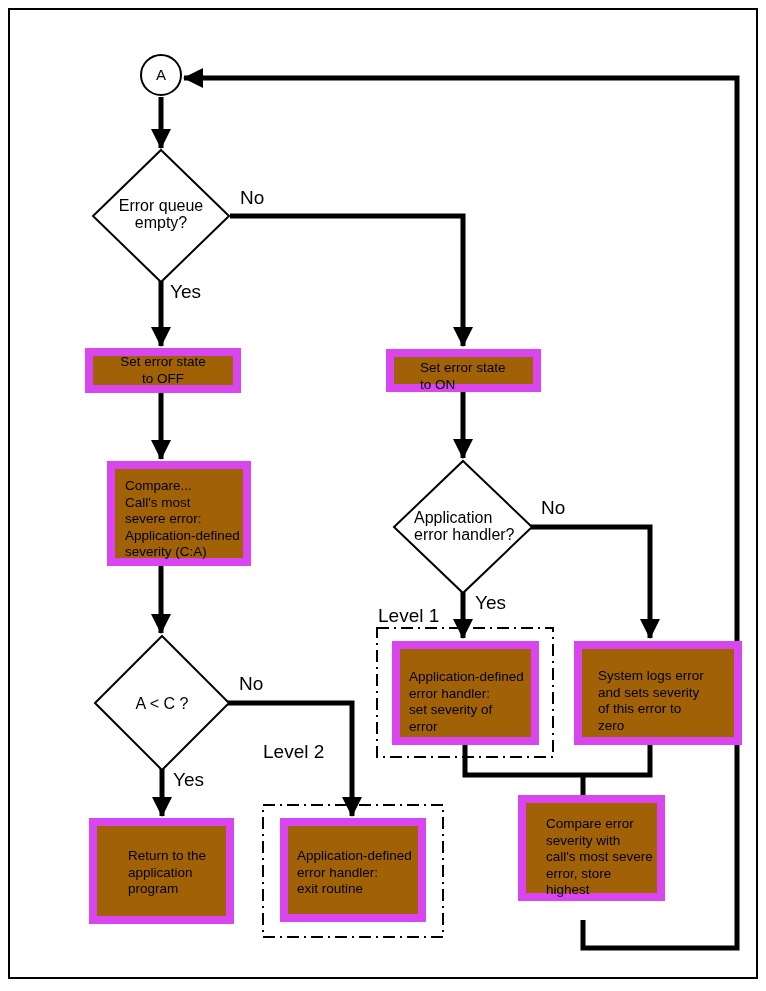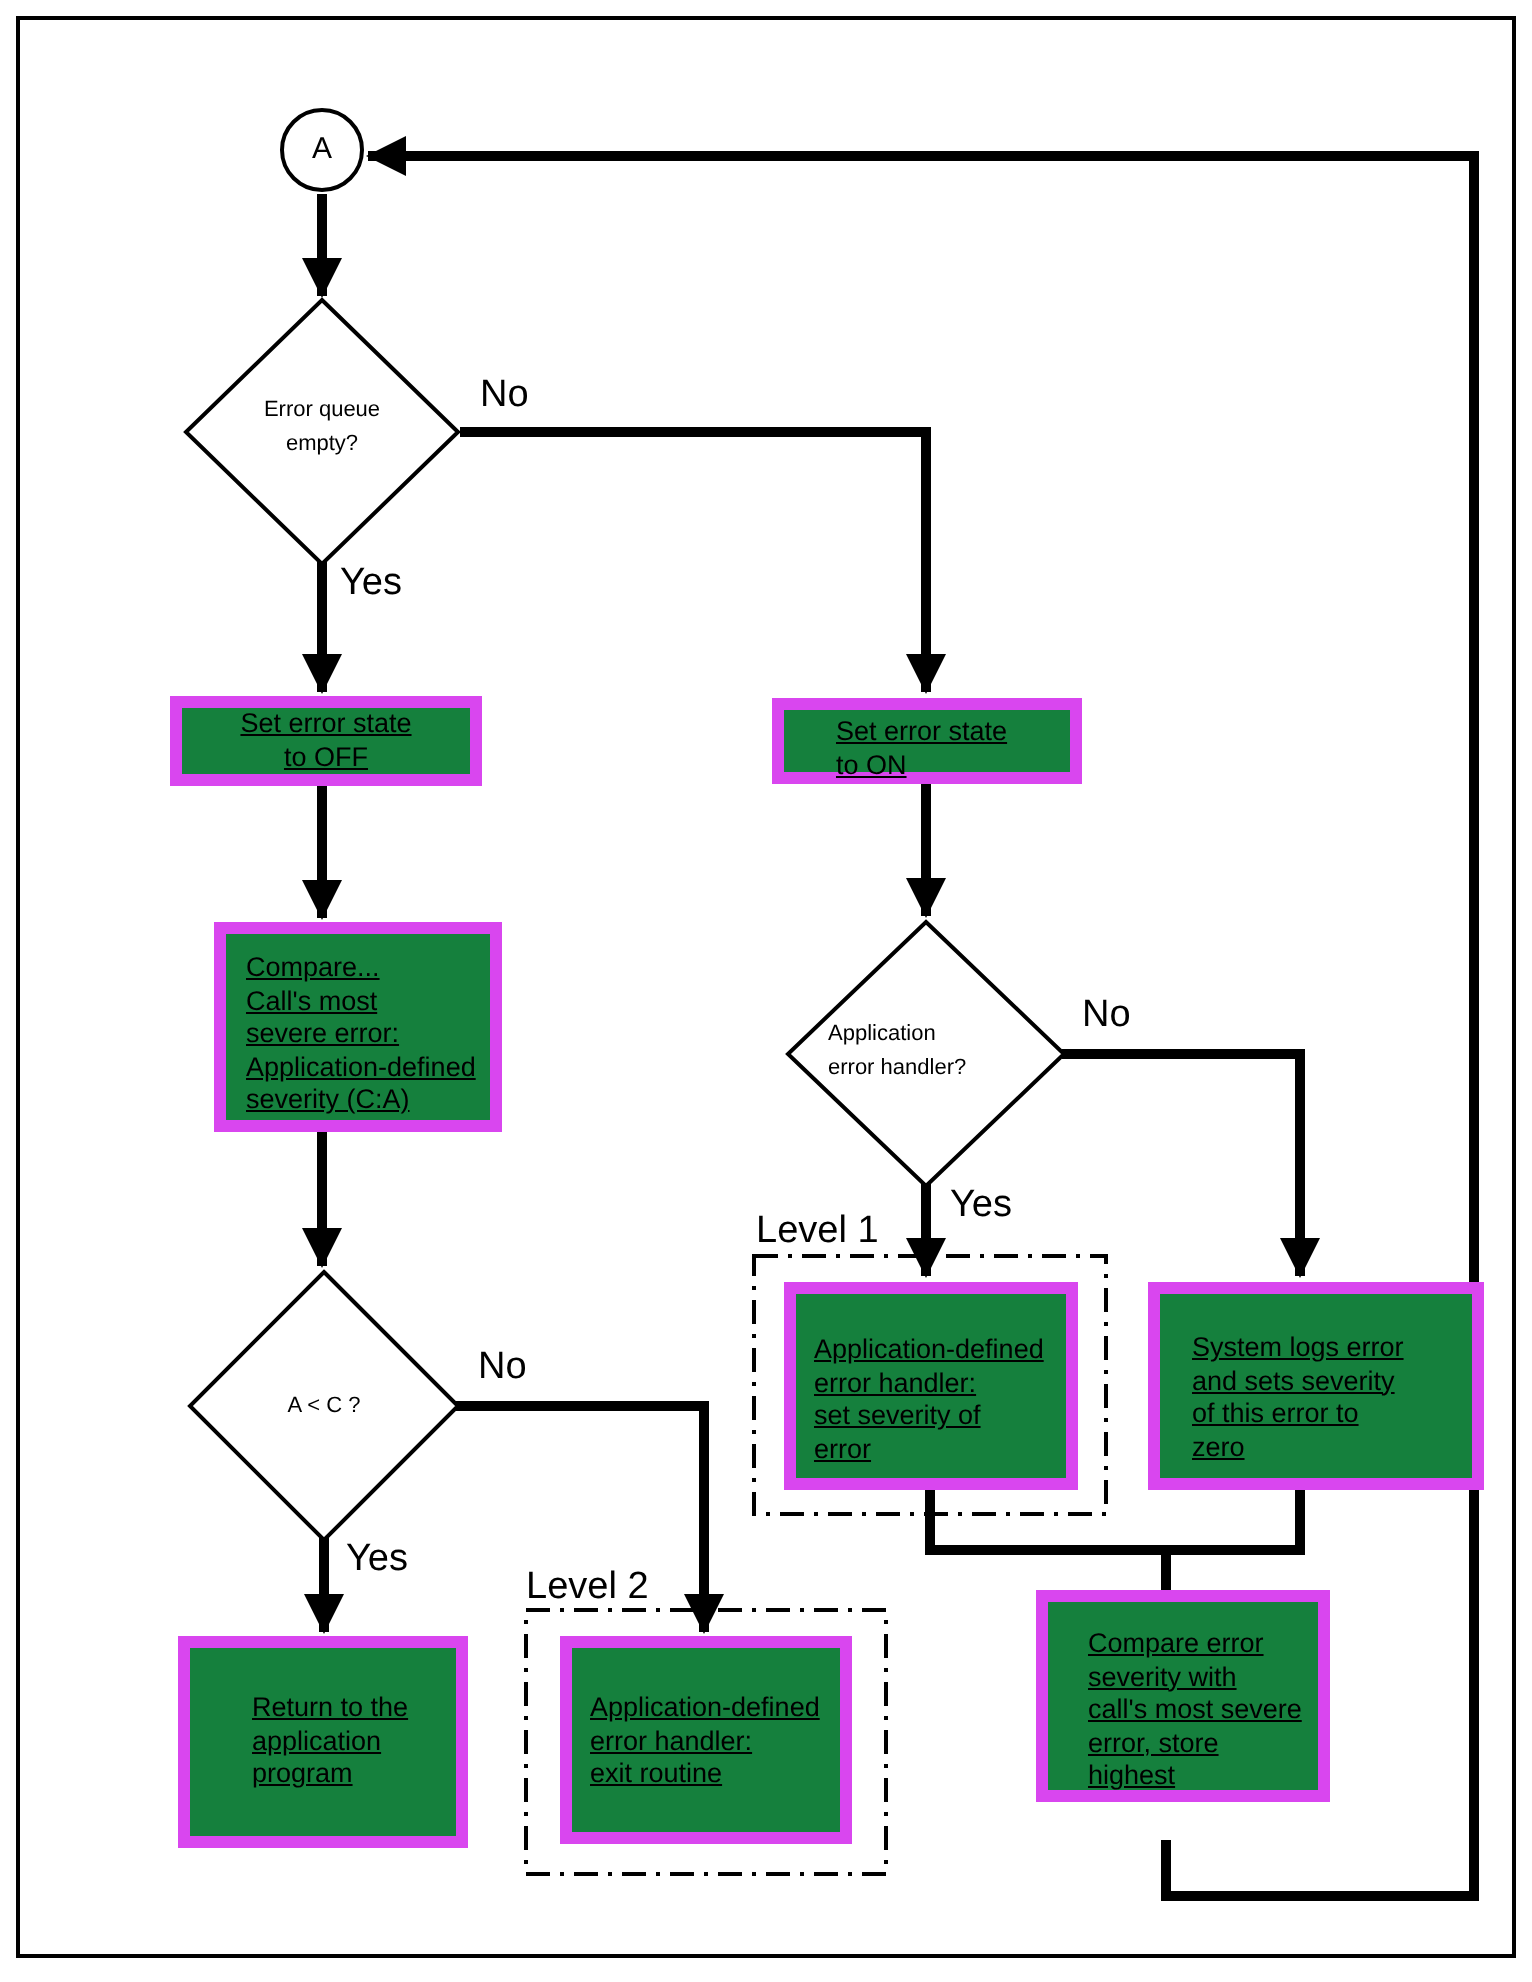--- a/index.html
+++ b/index.html
@@ -3,28 +3,27 @@
 <meta charset="utf-8">
 <style>
   html,body{margin:0;padding:0;background:#e8e8e8;}
   .stage{
     position:relative;width:766px;height:991px;background:#ffffff;
     font-family:"Liberation Sans", sans-serif;color:#000;overflow:hidden;
     margin:0 auto;
   }
   .stage svg{position:absolute;left:0;top:0;z-index:1;}
   .node{
-    position:absolute;z-index:2;background:#15803d;border:6px solid #d946ef;
+    position:absolute;z-index:2;background:#a16207;border:8px solid #d946ef;
     box-sizing:border-box;font-size:13.5px;line-height:16.5px;
     white-space:pre-line;
-    text-decoration:underline;
   }
   .node.centered{display:flex;align-items:center;justify-content:center;text-align:center;}
   .dtext{
-    position:absolute;z-index:3;font-size:11px;line-height:17px;
+    position:absolute;z-index:3;font-size:16px;line-height:17px;
     white-space:pre-line;text-align:center;
   }
   .lbl{
     position:absolute;z-index:3;font-size:19px;line-height:15px;
     background:#fff;padding:0 2px;white-space:nowrap;
   }
   .conn-label{
     position:absolute;z-index:3;font-size:15px;text-align:center;
   }
 </style>
@@ -77,21 +76,21 @@
 error handler?</div>
 
   <div class="lbl" style="left:238px;top:190px;">No</div>
   <div class="lbl" style="left:168px;top:284px;">Yes</div>
   <div class="lbl" style="left:237px;top:676px;">No</div>
   <div class="lbl" style="left:171px;top:772px;">Yes</div>
   <div class="lbl" style="left:539px;top:500px;">No</div>
   <div class="lbl" style="left:473px;top:595px;">Yes</div>
 
   <div class="lbl" style="left:376px;top:608px;">Level 1</div>
-  <div class="lbl" style="left:261px;top:786px;">Level 2</div>
+  <div class="lbl" style="left:261px;top:744px;">Level 2</div>
 
   <div class="node centered" style="left:85px;top:348px;width:156px;height:45px;">Set error state
 to OFF</div>
 
   <div class="node" style="left:386px;top:349px;width:155px;height:43px;padding:3px 0 0 26px;">Set error state
 to ON</div>
 
   <div class="node" style="left:91px;top:461px;width:144px;height:105px;padding:9px 0 0 10px;margin-left:16px;">Compare...
 Call's most
 severe error:

